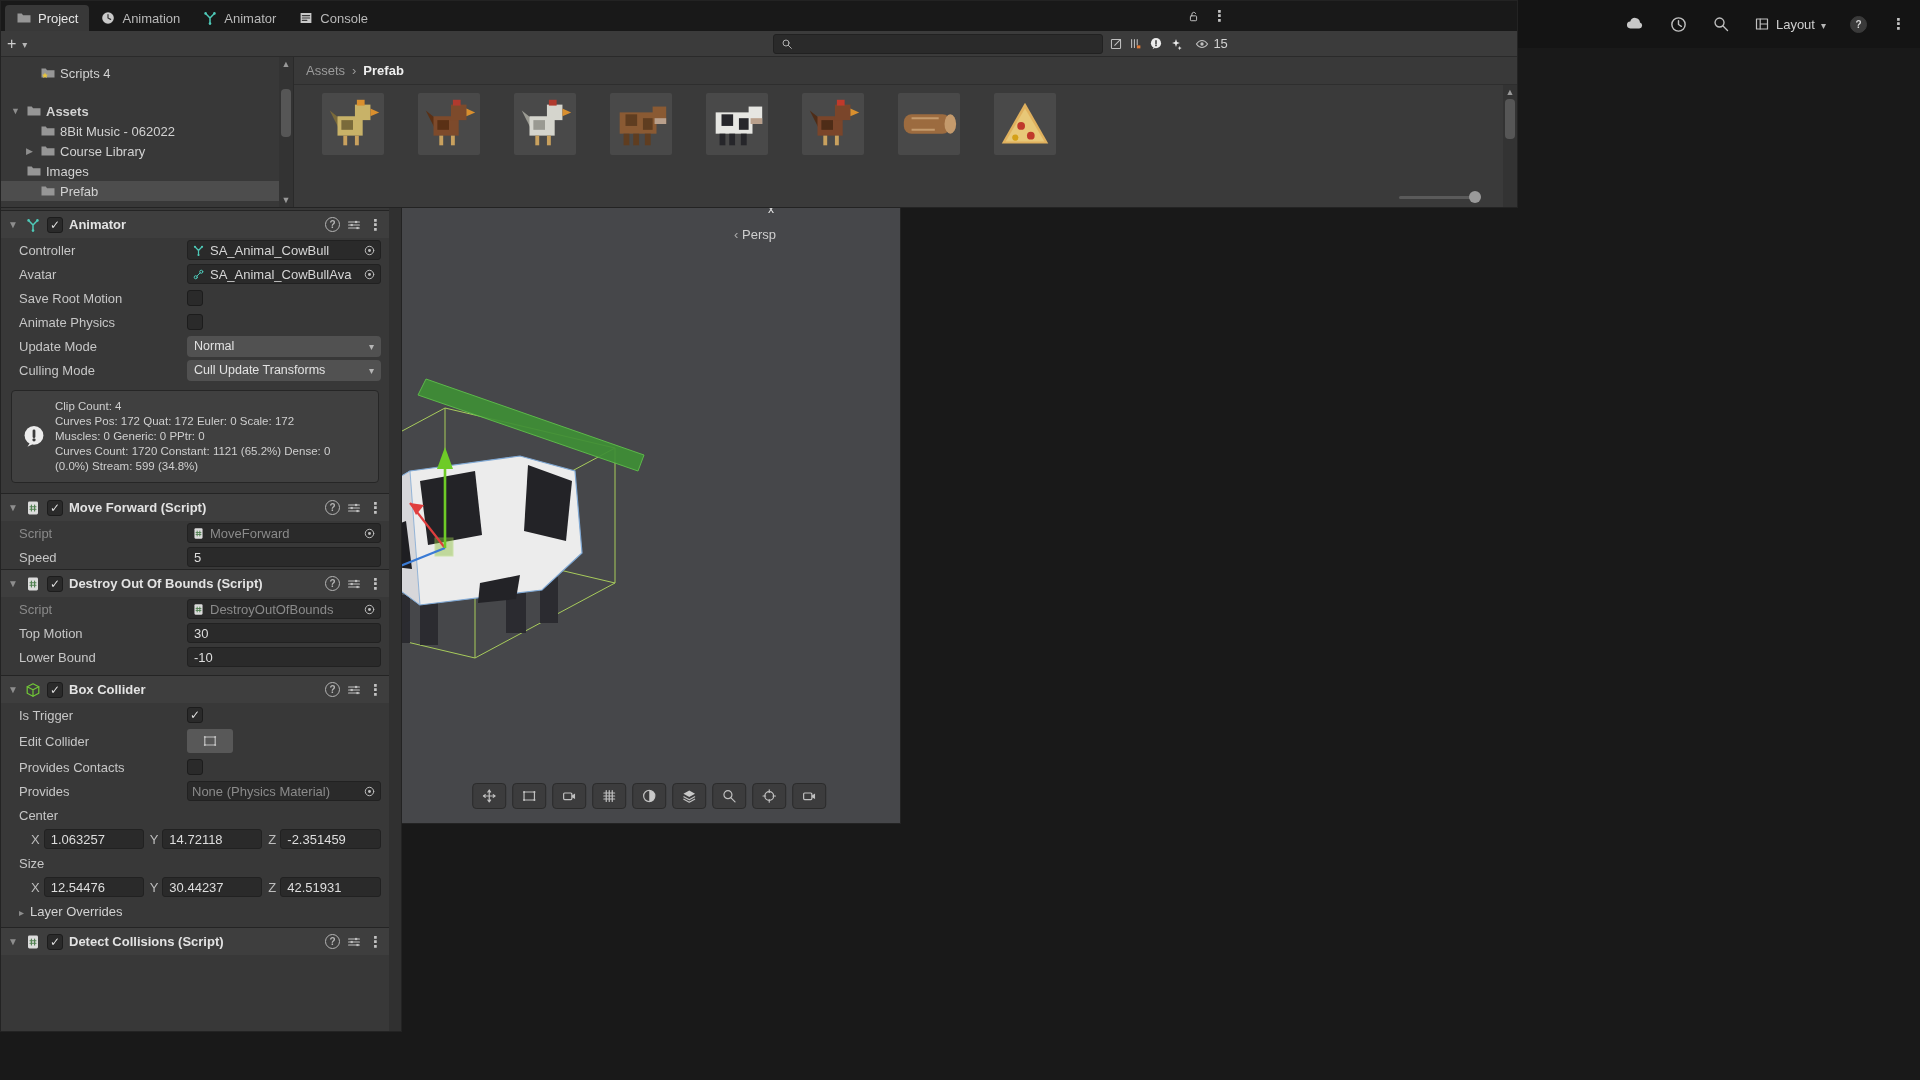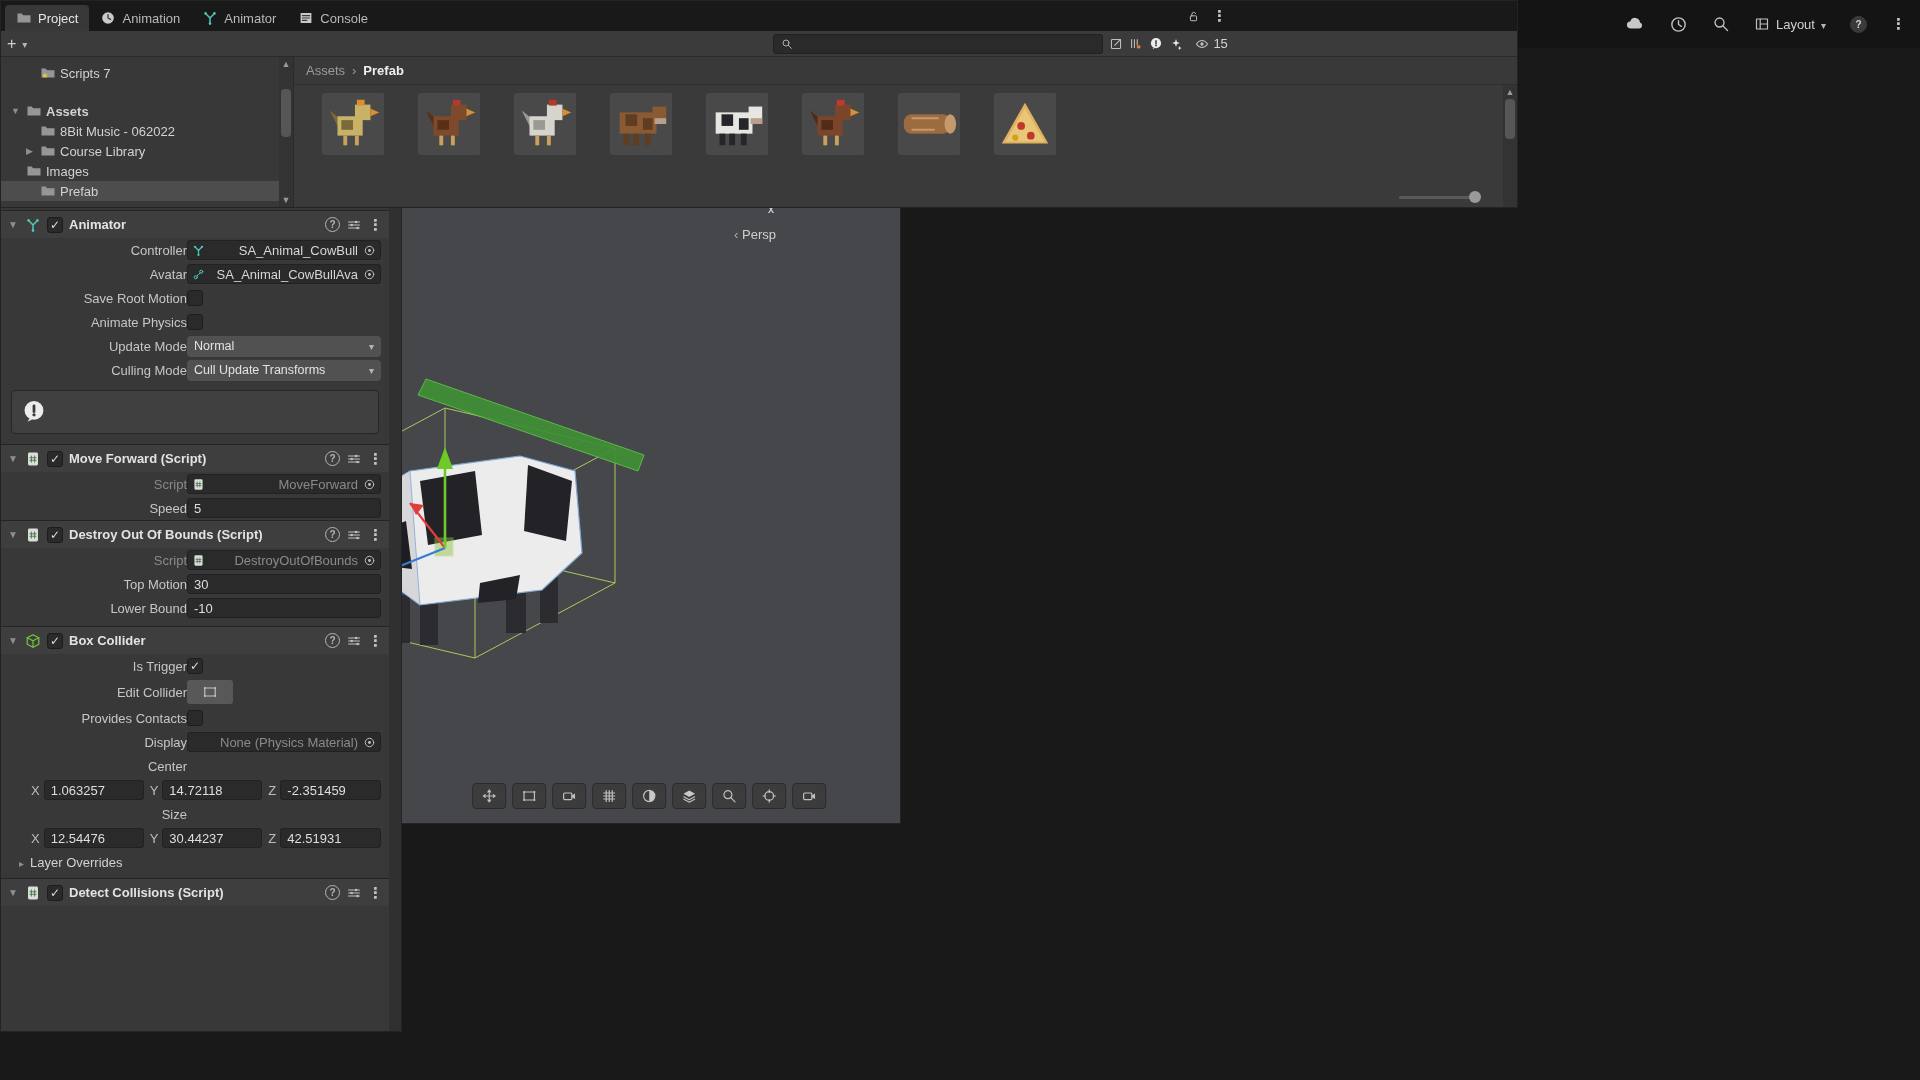--- a/index.html
+++ b/index.html
@@ -91,21 +91,21 @@
   .cb{width:16px;height:16px;background:#2a2a2a;border:1px solid #1c1c1c;border-radius:3px;flex:none;
       display:flex;align-items:center;justify-content:center;color:#dfdfdf;font-size:12px;}
   .cb.on::after{content:"✓";}
   .dropdown{height:21px;background:#515151;border-radius:4px;display:flex;align-items:center;
             justify-content:space-between;padding:0 7px;gap:6px;color:#e2e2e2;font-size:12.5px;min-width:0;}
   .dropdown span{overflow:hidden;white-space:nowrap;}
   .comp-hdr{height:28px;display:flex;align-items:center;gap:6px;padding:0 6px;border-top:1px solid #242424;
             background:#3e3e3e;font-weight:bold;color:#e3e3e3;}
   .comp-hdr .arrow{color:#8e8e8e;font-size:10px;width:12px;text-align:center;}
   .comp-hdr .spacer{flex:1;}
-  .irow{height:24px;display:flex;align-items:center;padding:0 8px 0 18px;text-align:right;}
+  .irow{height:24px;display:flex;align-items:center;padding:0 8px 0 18px;}
   .ilabel{width:168px;flex:none;color:#c6c6c6;white-space:nowrap;overflow:hidden;}
   .ilabel.dim{color:#8a8a8a;}
   .field{height:20px;background:#2a2a2a;border:1px solid #212121;border-radius:3px;display:flex;
          align-items:center;padding:0 6px;color:#dedede;overflow:hidden;white-space:nowrap;}
   .field.grow{flex:1;}
   .xyz{display:flex;flex:1;gap:6px;min-width:0;}
   .xyz .axwrap{display:flex;align-items:center;gap:4px;flex:1;min-width:0;}
   .ax{color:#bdbdbd;}
   .xyz .field{flex:1;min-width:0;}
   .objfield{flex:1;height:20px;background:#2a2a2a;border:1px solid #212121;border-radius:3px;
@@ -1451,20 +1451,25 @@
       </div>
       <div class="infobox">
         <span class="ic">
             <svg viewBox="0 0 16 16" fill="none" stroke="currentColor" stroke-width="1.2" stroke-linecap="round" stroke-linejoin="round">
               <circle cx="8" cy="7" r="5.8" fill="#ececec" stroke="none"></circle>
               <path d="M5.5 11.5 4 14l3-1.6z" fill="#ececec" stroke="none"></path>
               <path d="M8 4.2v3.6" stroke="#3a3a3a" stroke-width="1.7"></path>
               <circle cx="8" cy="9.7" r="1" fill="#3a3a3a" stroke="none"></circle>
             </svg>
           </span>
+        <div class="infotext" id="anim-info">Clip Count: 4
+Curves Pos: 172 Quat: 172 Euler: 0 Scale: 172
+Muscles: 0 Generic: 0 PPtr: 0
+Curves Count: 1720 Constant: 1121 (65.2%) Dense: 0
+(0.0%) Stream: 599 (34.8%)</div>
       </div>
 
       <div class="comp-hdr">
         <span class="arrow">▼</span>
         <span class="ic">
             <svg viewBox="0 0 16 16" fill="none" stroke="currentColor" stroke-width="1.2" stroke-linecap="round" stroke-linejoin="round">
               <rect x="3" y="1.6" width="10" height="12.8" rx="1.4" fill="#dcdcdc" stroke="none"></rect>
               <path d="M6.4 5v6M9.6 5v6M5 6.8h6M5 9.2h6" stroke="#4f7f4f" stroke-width="1.1"></path>
             </svg>
           </span>
@@ -1598,21 +1603,21 @@
                 <circle cx="13.2" cy="12" r="1" fill="currentColor" stroke="none"></circle>
               </svg>
             </span>
         </div>
       </div>
       <div class="irow">
         <span class="ilabel">Provides Contacts</span>
         <div class="cb"></div>
       </div>
       <div class="irow">
-        <span class="ilabel">Display</span>
+        <span class="ilabel">Provides</span>
         <div class="objfield">
           <span class="txt dim">None (Physics Material)</span>
           <span class="ic" style="width:13px;height:13px">
               <svg viewBox="0 0 16 16" fill="none" stroke="currentColor" stroke-width="1.2" stroke-linecap="round" stroke-linejoin="round">
                 <circle cx="8" cy="8" r="5.2"></circle>
                 <circle cx="8" cy="8" r="1.8" fill="currentColor" stroke="none"></circle>
               </svg>
             </span>
         </div>
       </div>
@@ -1799,21 +1804,21 @@
     <div class="pbody">
       <div class="ptree" id="proj-tree">
           <div class="prow" style="padding-left: 22px;">
             <span class="arrow"></span>
             <span class="ic">
               <svg viewBox="0 0 16 16" fill="none" stroke="currentColor" stroke-width="1.2" stroke-linecap="round" stroke-linejoin="round">
                 <path d="M1.5 3.5h4.2l1.4 1.8h7.4v7.2h-13z" fill="#969696" stroke="none"></path>
                 <path d="M5 7.6l.9 1.8 2 .3-1.4 1.4.3 2-1.8-1-1.8 1 .3-2-1.4-1.4 2-.3z" fill="#e8c53c" stroke="none"></path>
               </svg>
             </span>
-            <span>Scripts 7</span>
+            <span>Scripts 4</span>
           </div>
           <div style="height: 18px;"></div>
           <div class="prow" style="padding-left: 8px;">
             <span class="arrow">▼</span>
             <span class="ic">
               <svg viewBox="0 0 16 16" fill="none" stroke="currentColor" stroke-width="1.2" stroke-linecap="round" stroke-linejoin="round">
                 <path d="M1.5 3.5h4.2l1.4 1.8h7.4v7.2h-13z" fill="#969696" stroke="none"></path>
               </svg>
             </span>
             <span style="font-weight: bold;">Assets</span>

